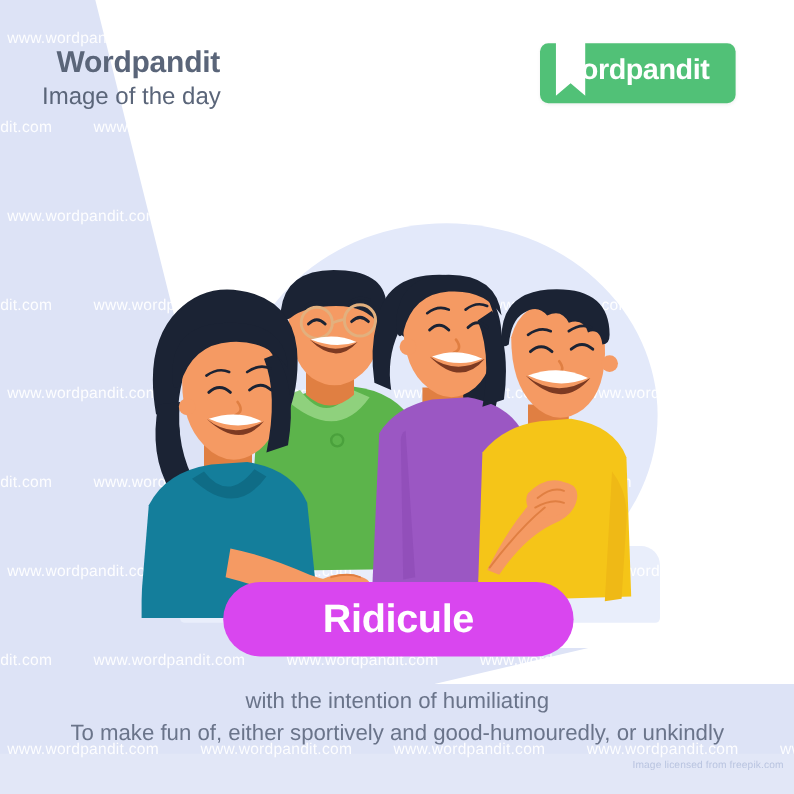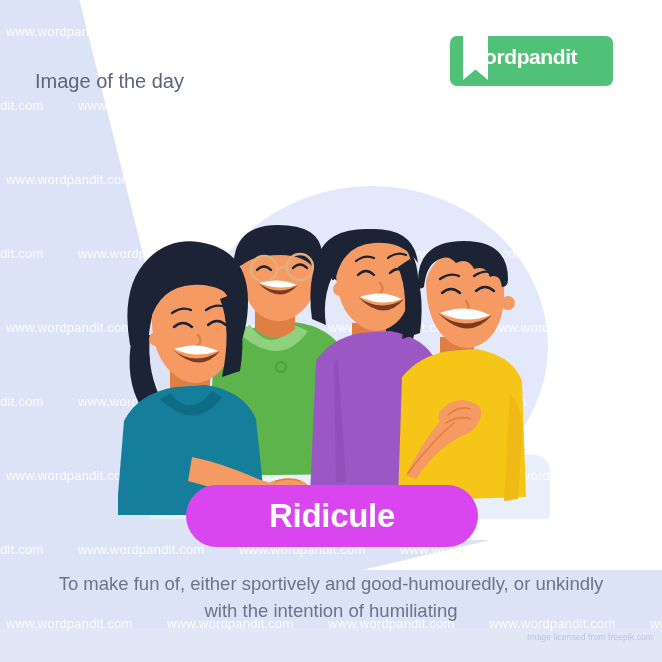--- a/index.html
+++ b/index.html
@@ -97,21 +97,21 @@
   .logo-mark {
     position:absolute;
     left:13px; top:-4px;
     width:25px; height:48px;
     background:#ffffff;
     clip-path: polygon(0% 0%, 100% 0%, 100% 100%, 50% 78%, 0% 100%);
   }
   .logo-text {
     position:absolute;
     left:34px; top:9px;
-    font-size:21px; font-weight:bold;
+    font-size:24px; font-weight:bold;
     color:#ffffff;
     letter-spacing:-.4px;
   }
 
   
   .art { position:absolute; left:118px; top:225px; width:420px; height:290px; }
   .art svg { display:block; width:420px; height:290px; }
 
   
   .word-pill {
@@ -200,20 +200,21 @@
       <div class="wm" style="left: 239px; top: 542px;">www.wordpandit.com</div>
       <div class="wm" style="left: 400px; top: 542px;">www.wordpandit.com</div>
       <div class="wm" style="left: 561px; top: 542px;">www.wordpandit.com</div>
       <div class="wm" style="left: 6px; top: 616px;">www.wordpandit.com</div>
       <div class="wm" style="left: 167px; top: 616px;">www.wordpandit.com</div>
       <div class="wm" style="left: 328px; top: 616px;">www.wordpandit.com</div>
       <div class="wm" style="left: 489px; top: 616px;">www.wordpandit.com</div>
       <div class="wm" style="left: 650px; top: 616px;">www.wordpandit.com</div>
     </div>
 
+  <div class="hdr-title">Wordpandit</div>
   <div class="hdr-sub">Image of the day</div>
 
   <div class="logo">
     <div class="logo-mark"></div>
     <div class="logo-text">ordpandit</div>
   </div>
 
   <div class="art">
     <svg viewBox="0 0 420 290" xmlns="http://www.w3.org/2000/svg">
       <defs>
@@ -356,19 +357,19 @@
 
       </g>
     </svg>
   </div>
 
   <div class="word-pill">
     <span>Ridicule</span>
   </div>
 
   <div class="definition">
+    <div>with the intention of humiliating</div>
     <div>To make fun of, either sportively and good-humouredly, or unkindly</div>
-    <div>with the intention of humiliating</div>
   </div>
 
   <div class="credit">Image licensed from freepik.com</div>
 
 </div>
 
 </body></html>

